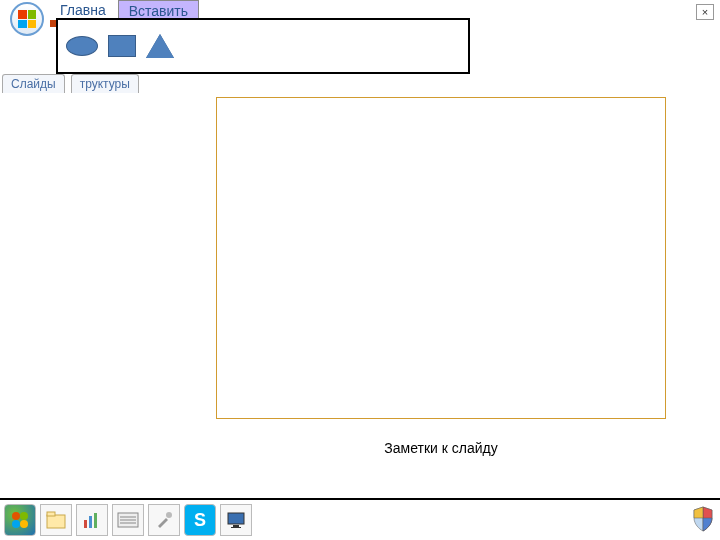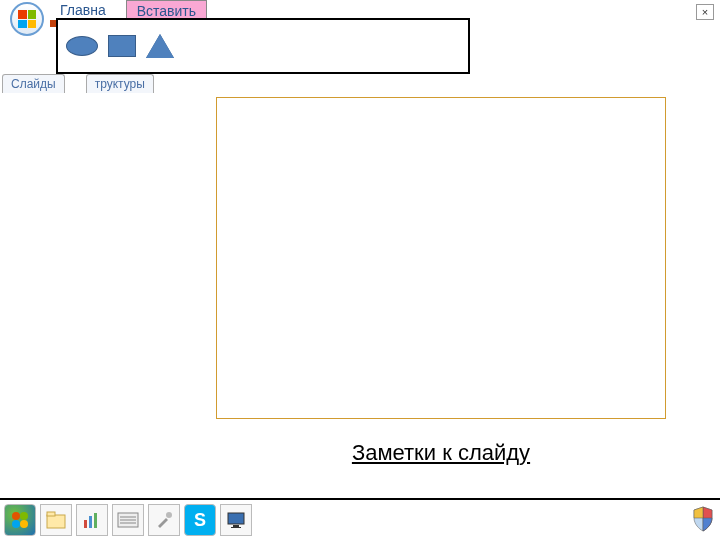--- a/index.html
+++ b/index.html
@@ -1,48 +1,48 @@
 <!DOCTYPE html>
 <html><head>
 <meta charset="utf-8">
 <style>
   * { margin: 0; padding: 0; box-sizing: border-box; }
   body { font-family: "Segoe UI", Tahoma, sans-serif; background: #fff; width: 720px; height: 540px; overflow: hidden; position: relative; }
 
   
   .ribbon-tabs { position: absolute; top: 0; left: 50px; display: flex; gap: 2px; }
   .ribbon-tab { padding: 2px 10px; font-size: 14px; color: #2a568f; border-bottom: 7px solid #c2410c; }
-  .ribbon-tab.active { background: #f9a8d4; border: 1px solid #888; border-bottom: none; margin-left: 8px; }
+  .ribbon-tab.active { background: #c4b5fd; border: 1px solid #888; border-bottom: none; }
 
   
   .office-btn { position: absolute; top: 2px; left: 10px; width: 34px; height: 34px; border-radius: 50%; border: 2px solid #6a9ed4; background: linear-gradient(to bottom, #fff, #e0eaf5); display: flex; align-items: center; justify-content: center; }
   .office-logo { width: 18px; height: 18px; display: grid; grid-template-columns: 1fr 1fr; grid-template-rows: 1fr 1fr; gap: 1px; }
   .office-logo span:nth-child(1){ background:#eb3c00; }
   .office-logo span:nth-child(2){ background:#7fba00; }
   .office-logo span:nth-child(3){ background:#00a4ef; }
   .office-logo span:nth-child(4){ background:#ffb900; }
 
   
   .close-btn { position: absolute; top: 4px; right: 6px; width: 18px; height: 16px; border: 1px solid #999; display: flex; align-items: center; justify-content: center; font-size: 11px; color: #333; }
 
   
   .shapes-panel { position: absolute; top: 18px; left: 56px; width: 414px; height: 56px; background: #fff; border: 2px solid #000; display: flex; align-items: center; gap: 10px; padding-left: 8px; }
   .shape-oval { width: 32px; height: 20px; border-radius: 50%; background: #4f81bd; border: 1px solid #385d8a; }
   .shape-rect { width: 28px; height: 22px; background: #4f81bd; border: 1px solid #385d8a; }
   .shape-tri { width: 0; height: 0; border-left: 14px solid transparent; border-right: 14px solid transparent; border-bottom: 24px solid #4f81bd; filter: drop-shadow(0 0 0.5px #385d8a); }
 
   
-  .left-tabs { position: absolute; top: 74px; left: 2px; display: flex; gap: 21px; }
+  .left-tabs { position: absolute; top: 74px; left: 2px; display: flex; gap: 6px; }
   .left-tab { font-size: 12px; color: #4a6fa5; padding: 2px 8px; border: 1px solid #aaa; border-bottom: none; background: #f3f6fb; border-radius: 3px 3px 0 0; }
 
   
   .slide-outline { position: absolute; top: 97px; left: 216px; width: 450px; height: 322px; border: 1px solid #d19b2f; background: #fff; }
 
   
-  .notes-area { position: absolute; top: 440px; left: 216px; width: 450px; text-align: center; font-size: 22px; color: #000; text-decoration: underline; }
+  .notes-area { position: absolute; top: 440px; left: 216px; width: 450px; text-align: center; font-size: 14px; color: #000; }
 
   
   .taskbar { position: absolute; bottom: 0; left: 0; right: 0; height: 42px; border-top: 2px solid #000; display: flex; align-items: center; padding: 0 4px; background: #fff; }
   .tb-item { width: 32px; height: 32px; border: 1px solid #bbb; margin-right: 4px; display: flex; align-items: center; justify-content: center; font-size: 18px; background: #f7f7f7; }
   .tb-start { border-radius: 4px; background: radial-gradient(circle at 30% 30%, #6fc040, #1f6fb0); }
   .tb-date { margin-left: auto; font-size: 16px; color: #000; padding-right: 36px; }
   .tb-shield { position: absolute; right: 6px; bottom: 8px; width: 22px; height: 26px; }
   .shield-svg path { stroke: #555; stroke-width: 0.5; }
 
   .tb-skype { background:#00aff0; color:#fff; font-weight:bold; border-radius:4px; }

